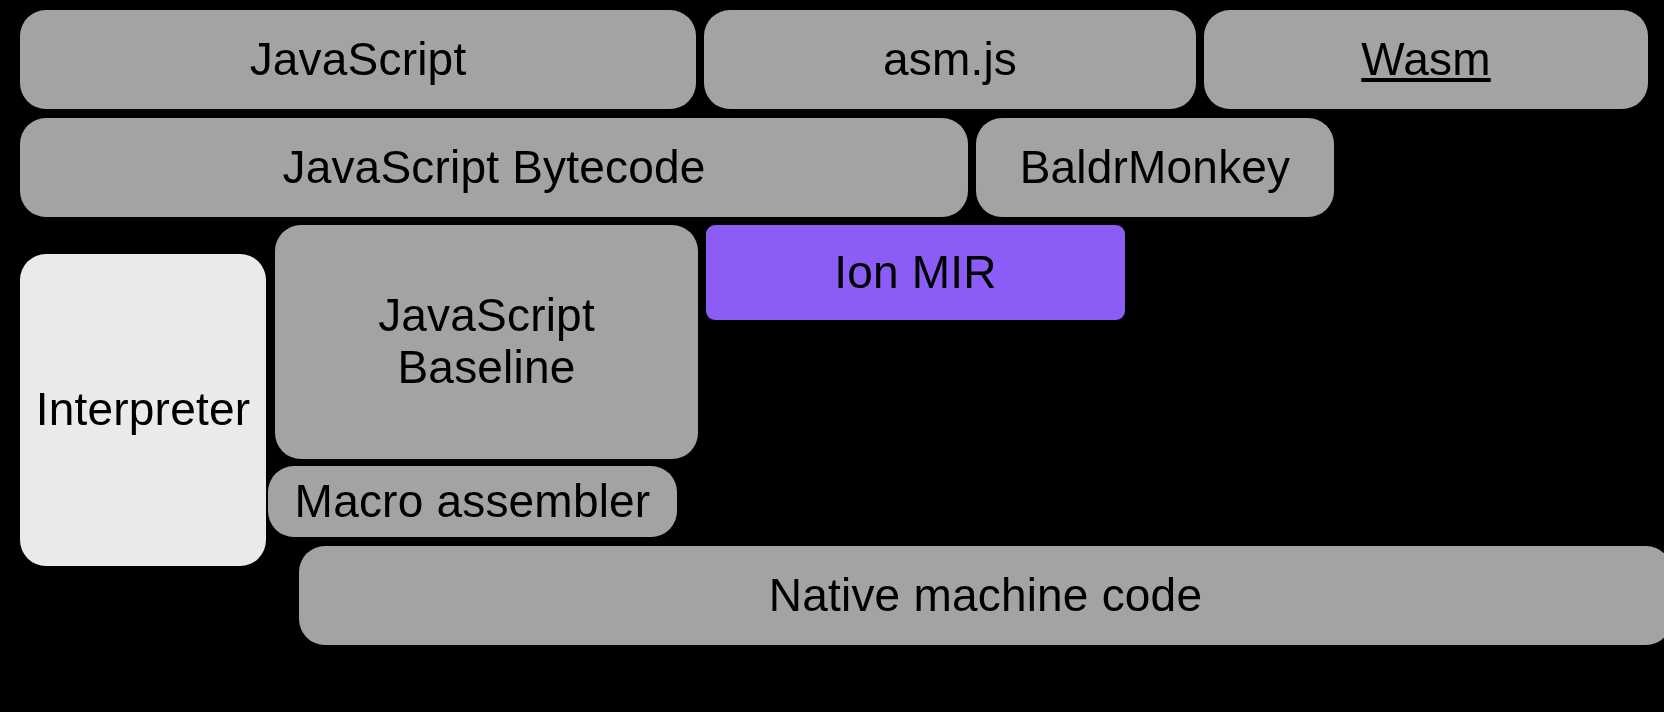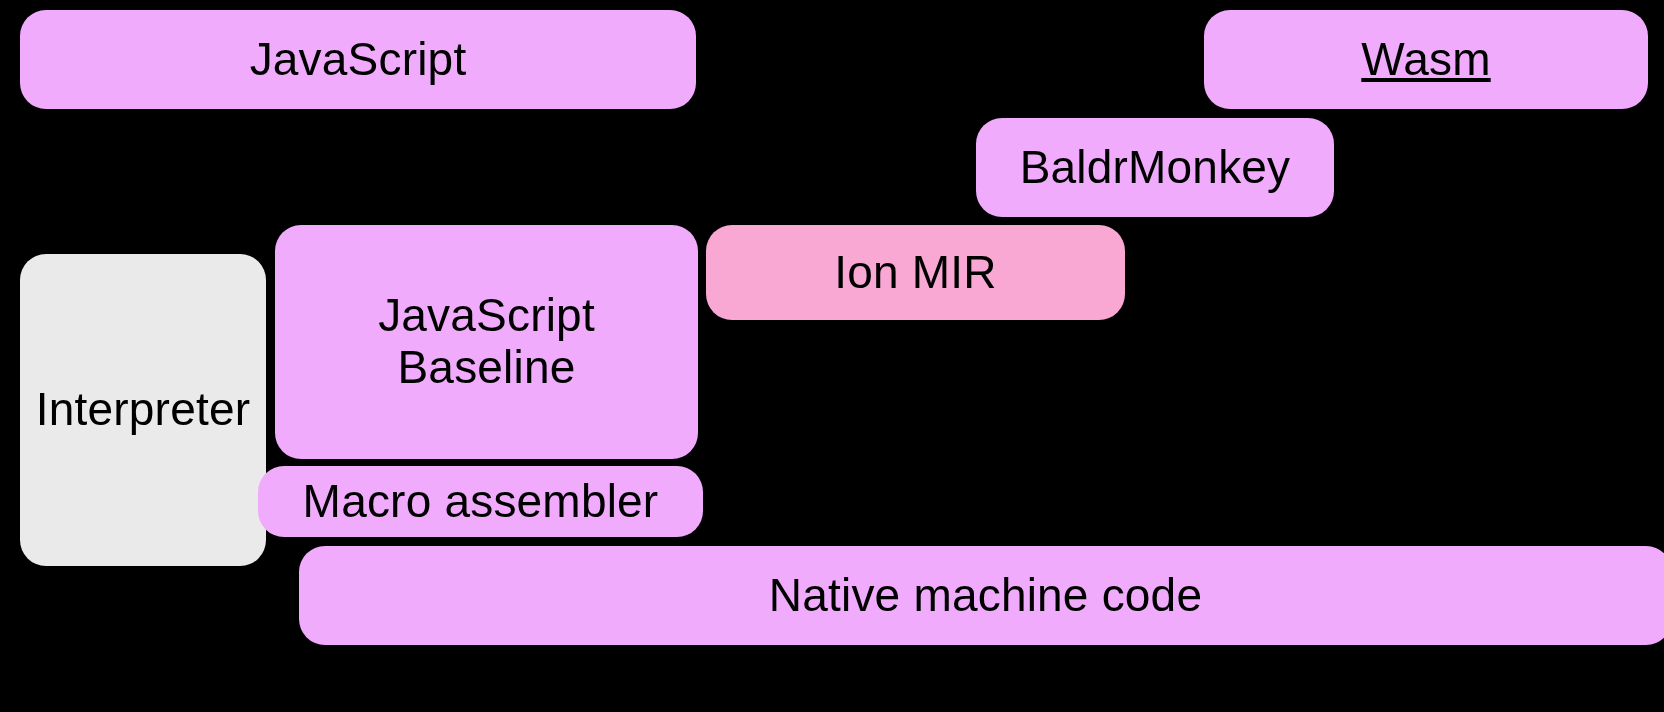--- a/index.html
+++ b/index.html
@@ -24,31 +24,33 @@
     text-align: center;
     border-radius: 26px;
     color: #000000;
     font-size: 46px;
     line-height: 1.12;
     font-weight: 400;
     letter-spacing: 0.2px;
     white-space: pre-line;
     padding: 0 10px;
   }
-  .fill-white { background: #f0abfc; }
+  .fill-white { background: #a3a3a3; }
   .fill-gray  { background: #EAEAEA; }
-  .fill-green { background: #f9a8d4; }
+  .fill-green { background: #8b5cf6; border-radius: 9px; }
   .fill-pink  { background: #F57189; }
 </style>
 </head>
 <body>
 
 <div id="stage" style="background: rgb(0, 0, 0);">
     <div class="node fill-white" style="left: 20px; top: 10px; width: 676px; height: 99px;"><span>JavaScript</span></div>
+    <div class="node fill-white" style="left: 704px; top: 10px; width: 492px; height: 99px;"><span>asm.js</span></div>
     <div class="node fill-white" style="left: 1204px; top: 10px; width: 444px; height: 99px; text-decoration: underline;"><span>Wasm</span></div>
+    <div class="node fill-white" style="left: 20px; top: 118px; width: 948px; height: 99px;"><span>JavaScript Bytecode</span></div>
     <div class="node fill-white" style="left: 976px; top: 118px; width: 358px; height: 99px;"><span>BaldrMonkey</span></div>
     <div class="node fill-gray" style="left: 20px; top: 225px; width: 246px; height: 312px; margin-top: 29px;"><span>Interpreter</span></div>
     <div class="node fill-white" style="left: 275px; top: 225px; width: 423px; height: 234px;"><span>JavaScript
 Baseline</span></div>
-    <div class="node fill-white" style="left: 258px; top: 466px; width: 445px; height: 71px;"><span>Macro assembler</span></div>
+    <div class="node fill-white" style="left: 268px; top: 466px; width: 409px; height: 71px;"><span>Macro assembler</span></div>
     <div class="node fill-green" style="left: 706px; top: 225px; width: 419px; height: 95px;"><span>Ion MIR</span></div>
     <div class="node fill-white" style="left: 275px; top: 546px; width: 1373px; height: 99px; margin-left: 24px;"><span>Native machine code</span></div>
   </div>
 
 </body></html>

